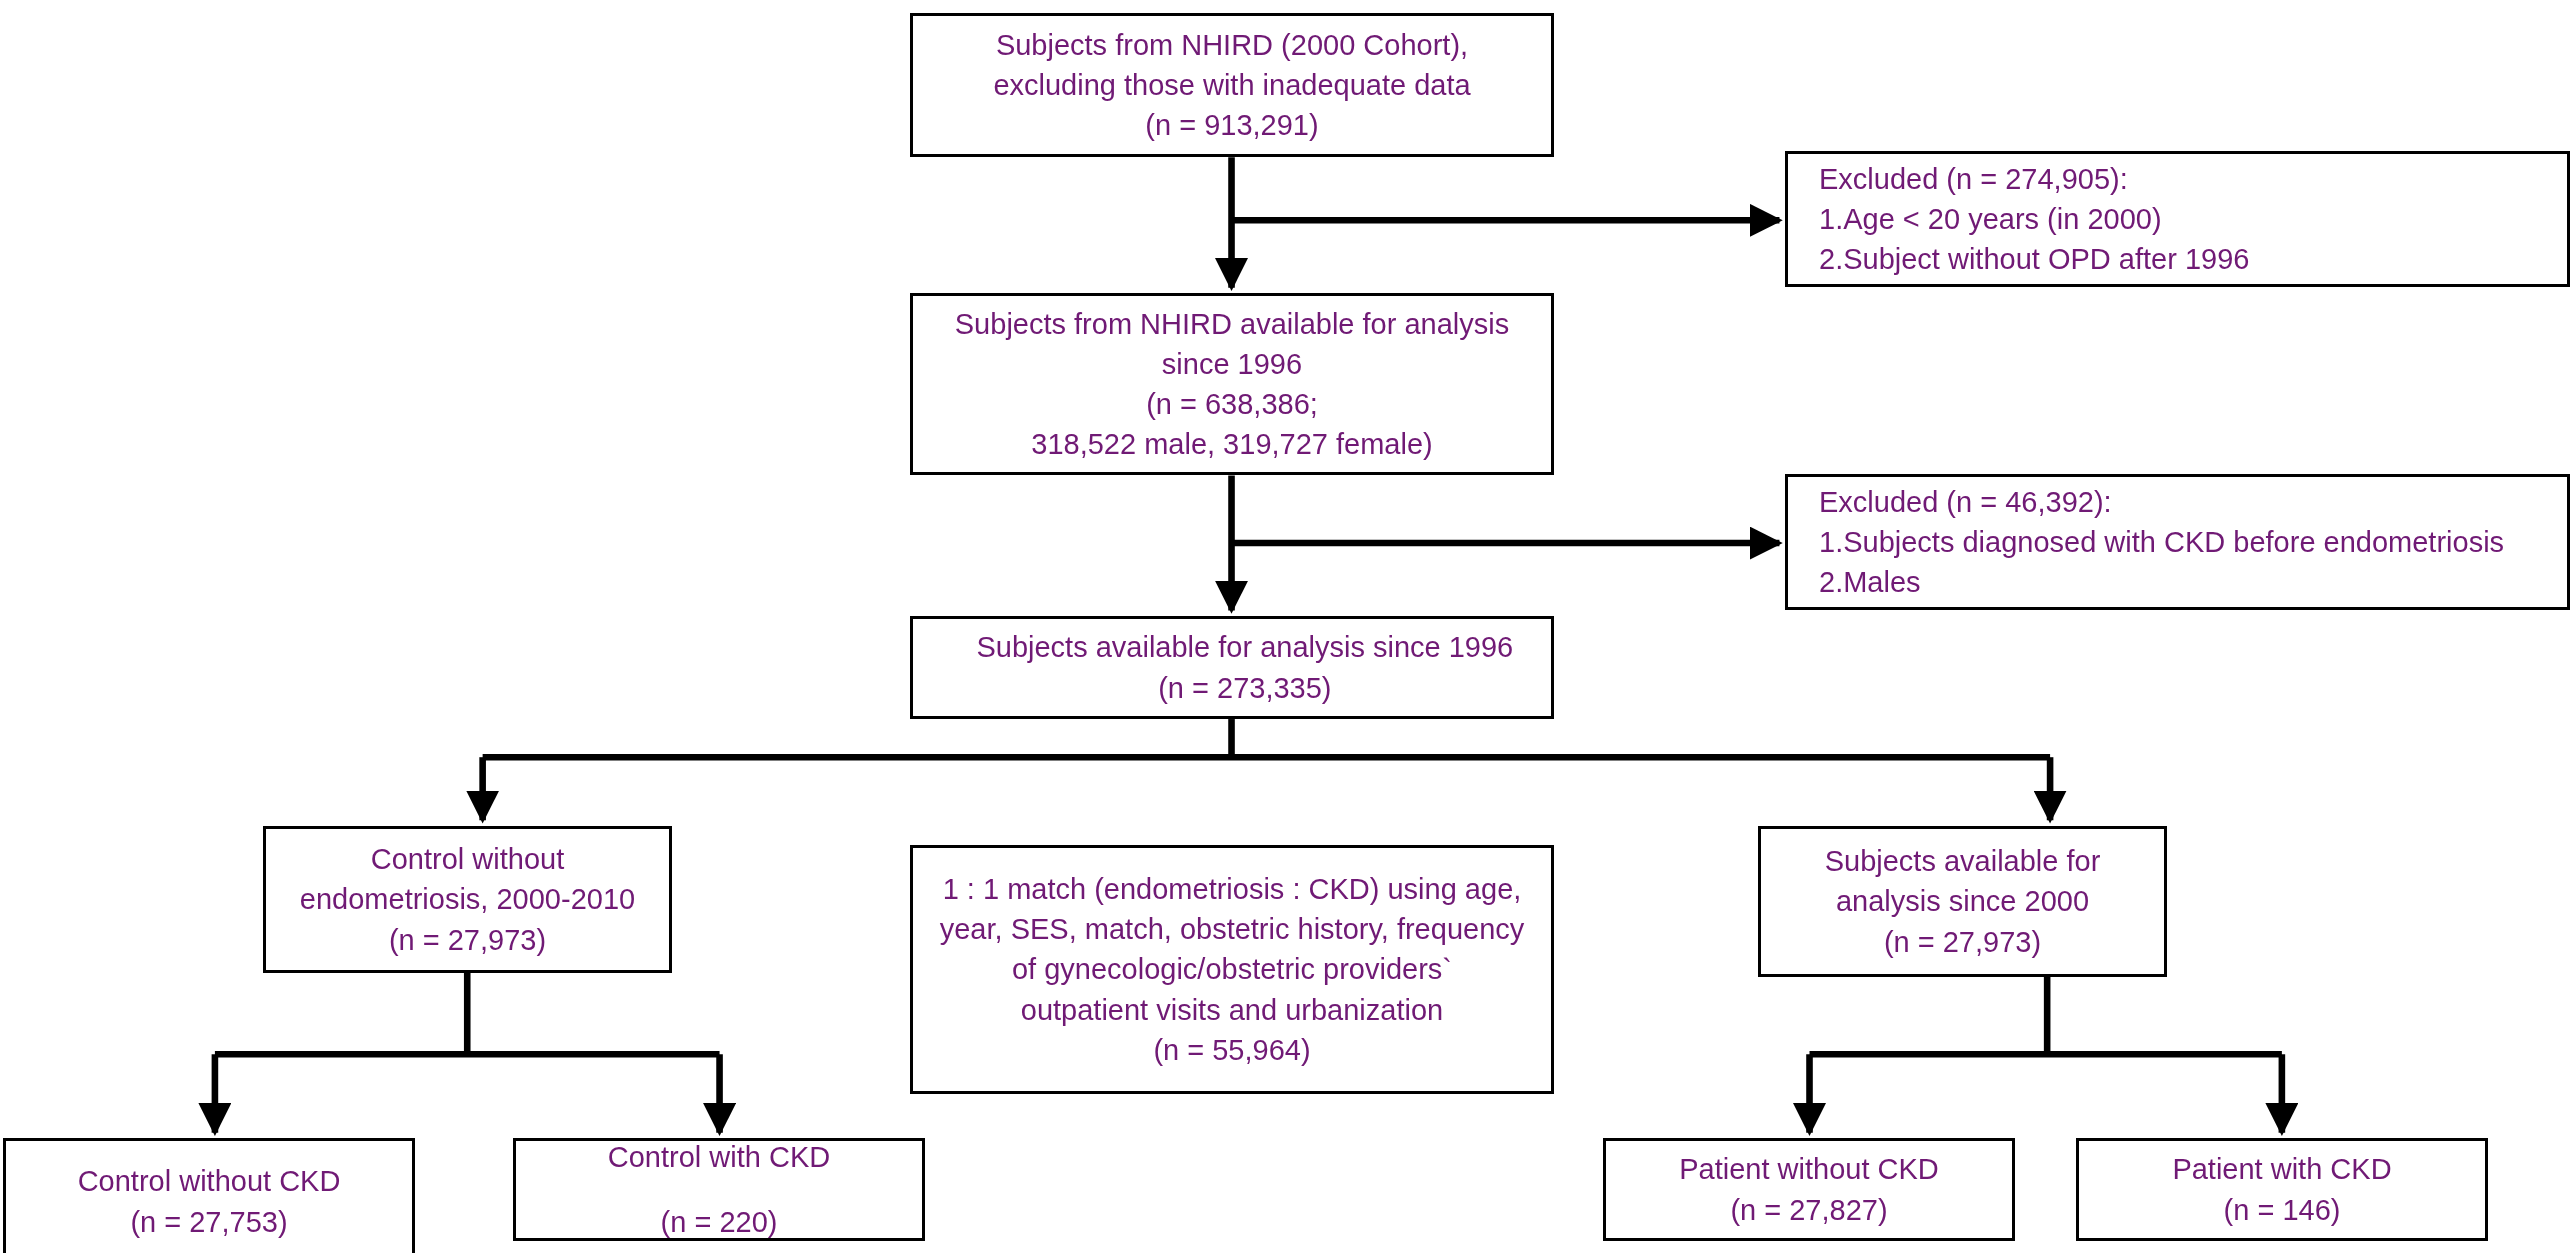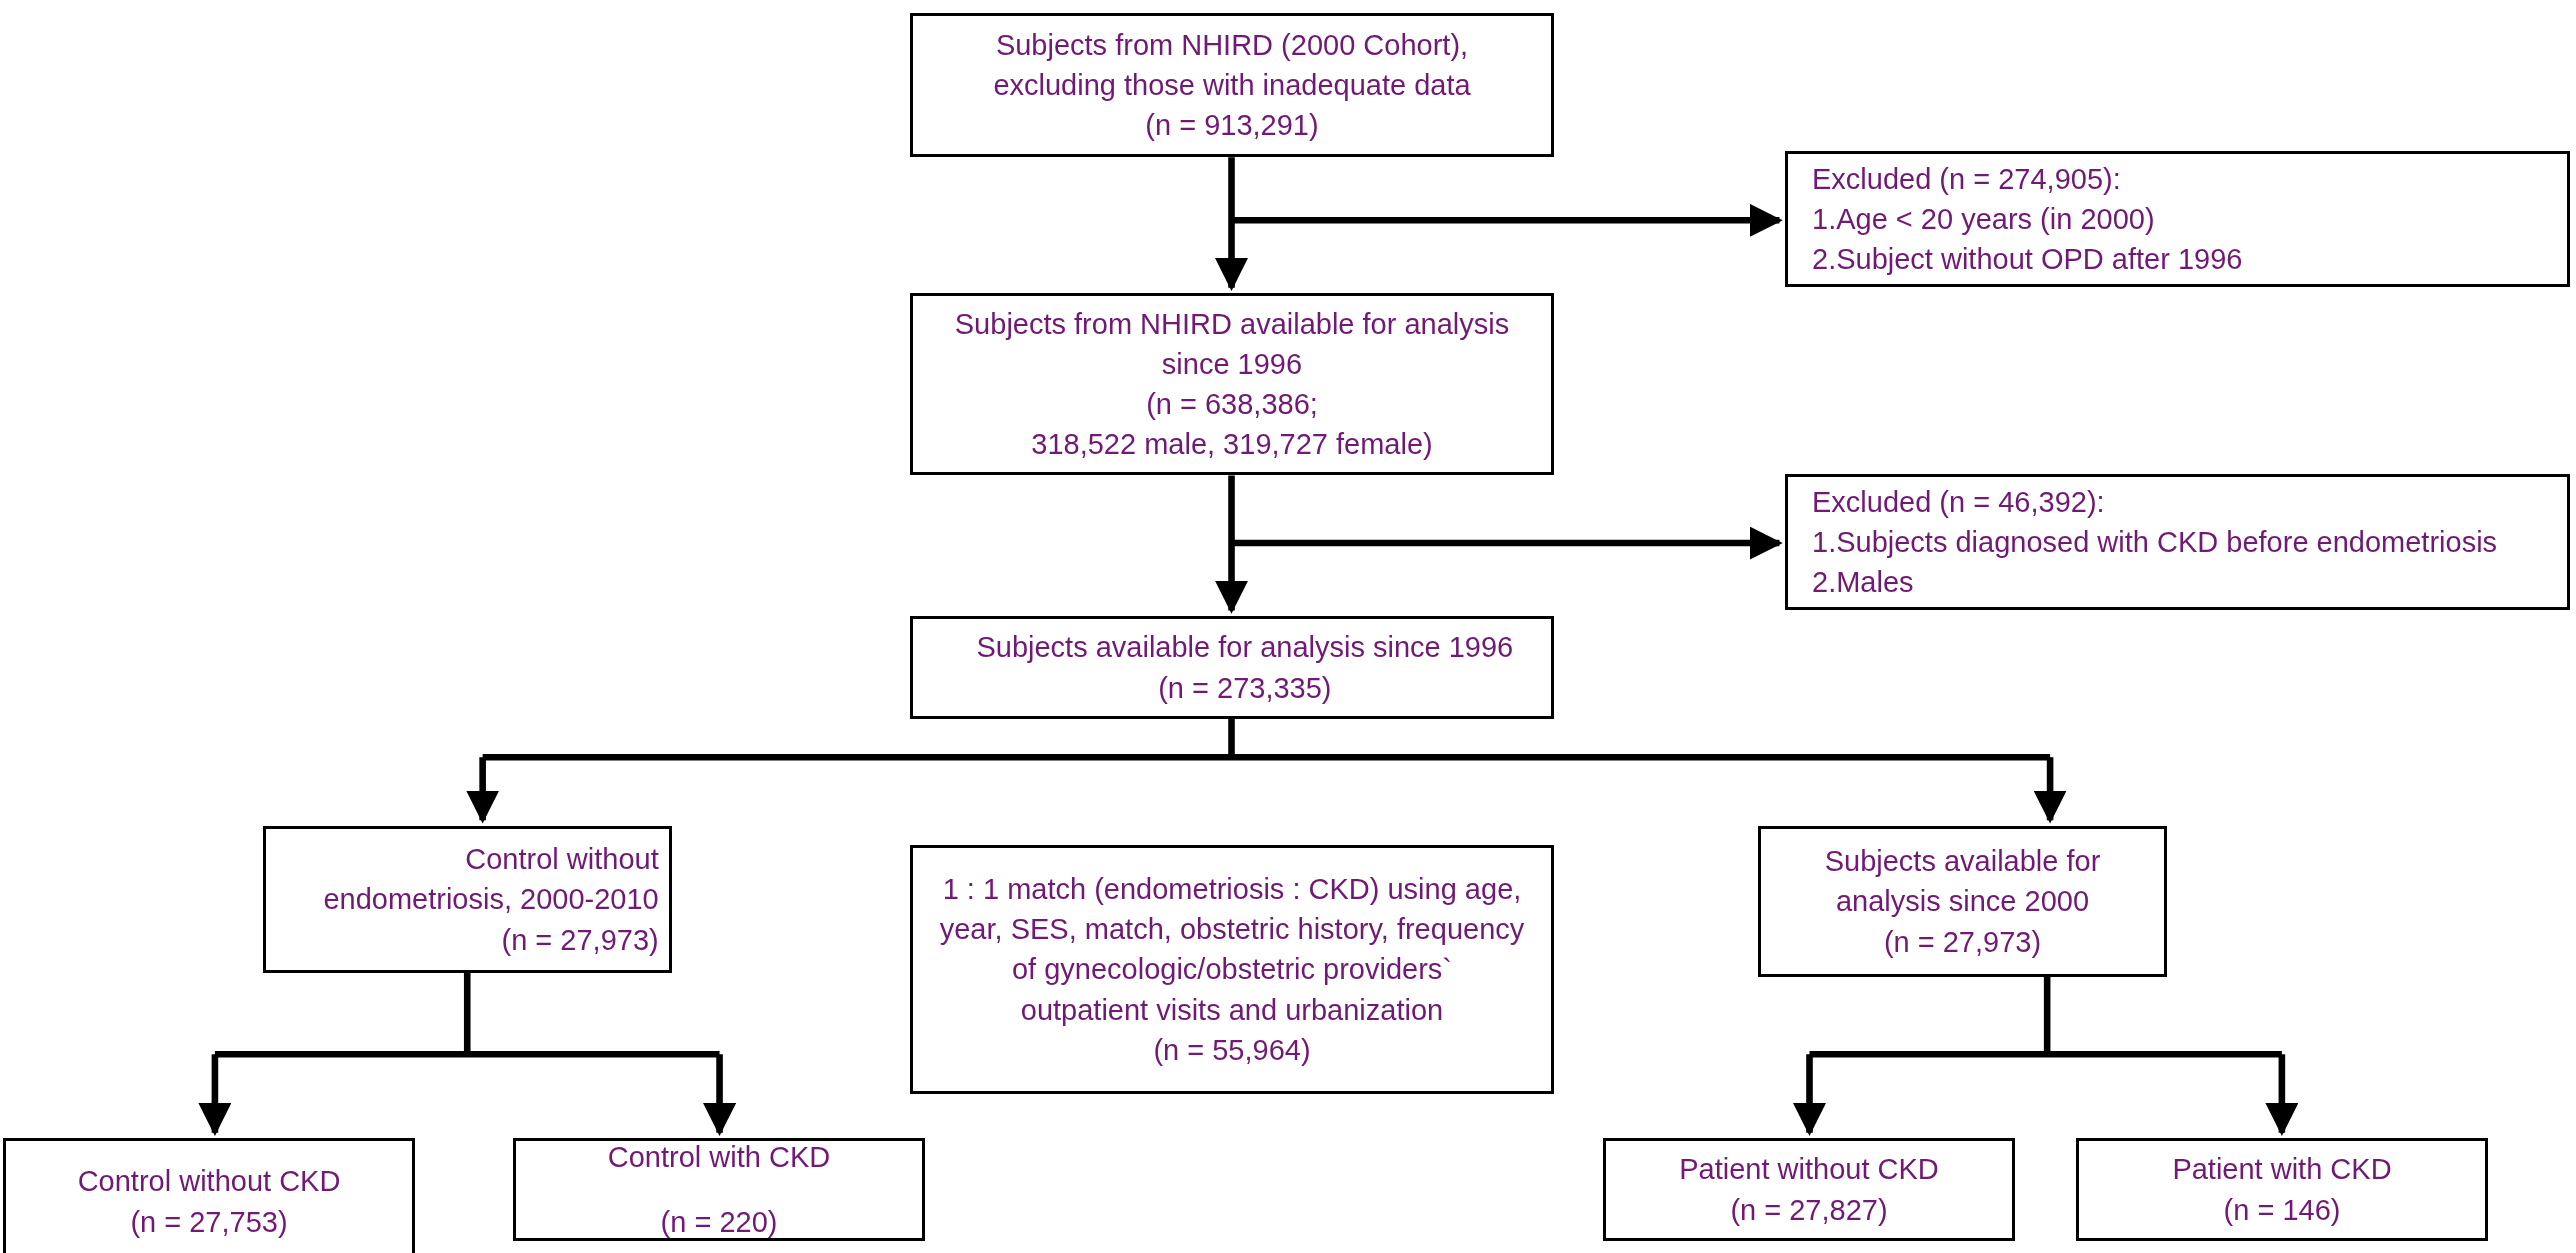--- a/index.html
+++ b/index.html
@@ -37,39 +37,39 @@
     font-family: "Liberation Sans", sans-serif;
     font-size: 29px;
     line-height: 1.38;
     text-align: center;
     padding: 4.4px 10.3px;
     z-index: 2;
   }
   .node.left-align {
     align-items: flex-start;
     text-align: left;
-    padding-left: 24px;
+    padding-left: 31px;
   }
   .node .ln {
     display: block;
     white-space: nowrap;
   }
 
   
   #box-source        { left: 910px; top: 13.2px;   width: 644px; height: 144px; }
   #box-available1996 { left: 910px; top: 293px;  width: 644px; height: 182px; }
   #box-analysis1996  { left: 910px; top: 616px;  width: 644px; height: 103px; padding-left: 36px; }
   #box-match         { left: 910px; top: 845px; width: 644px; height: 249px; }
 
   
   #box-excluded1 { left: 1785px; top: 151px; width: 785px; height: 136px; }
   #box-excluded2 { left: 1785px; top: 474px; width: 785px; height: 136px; }
 
   
-  #box-control-group  { left: 263px;  top: 826px; width: 409px; height: 147px; align-items: flex-end; }
+  #box-control-group  { left: 263px;  top: 826px; width: 409px; height: 147px; }
   #box-control-nockd  { left: 3px;   top: 1138px; width: 412px; height: 127px; }
   #box-control-ckd    { left: 513px;  top: 1138px; width: 412px; height: 103px; gap: 25px; }
 
   
   #box-patient-group  { left: 1758px; top: 826px; width: 409px; height: 151px; }
   #box-patient-nockd  { left: 1603px; top: 1138px; width: 412px; height: 103px; }
   #box-patient-ckd    { left: 2076px; top: 1138px; width: 412px; height: 103px; }
 
   
   #box-control-group, #box-patient-group,

